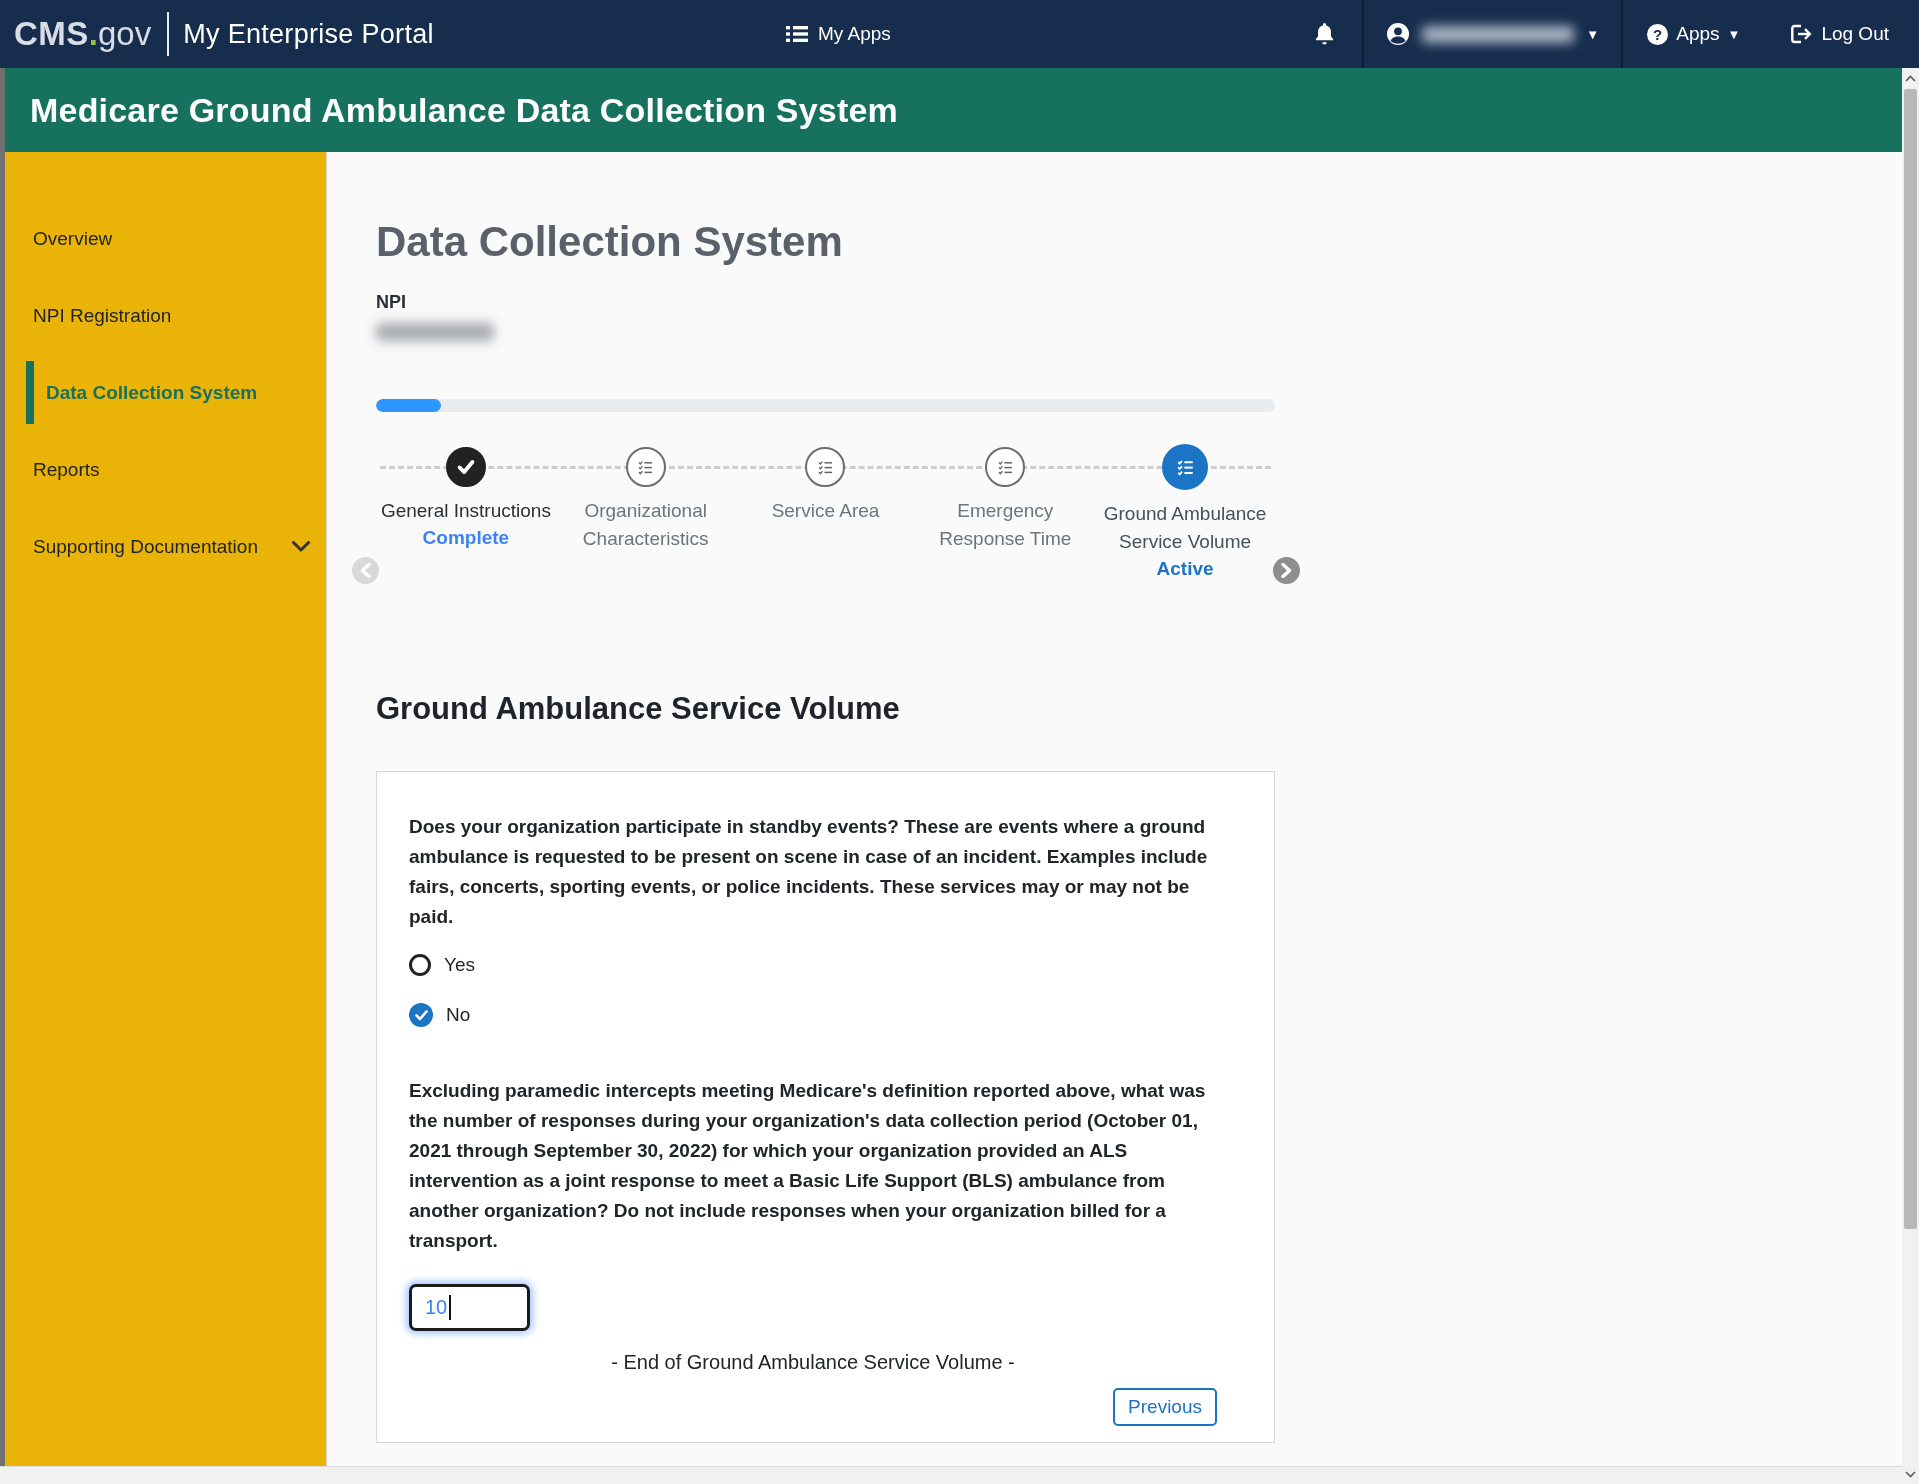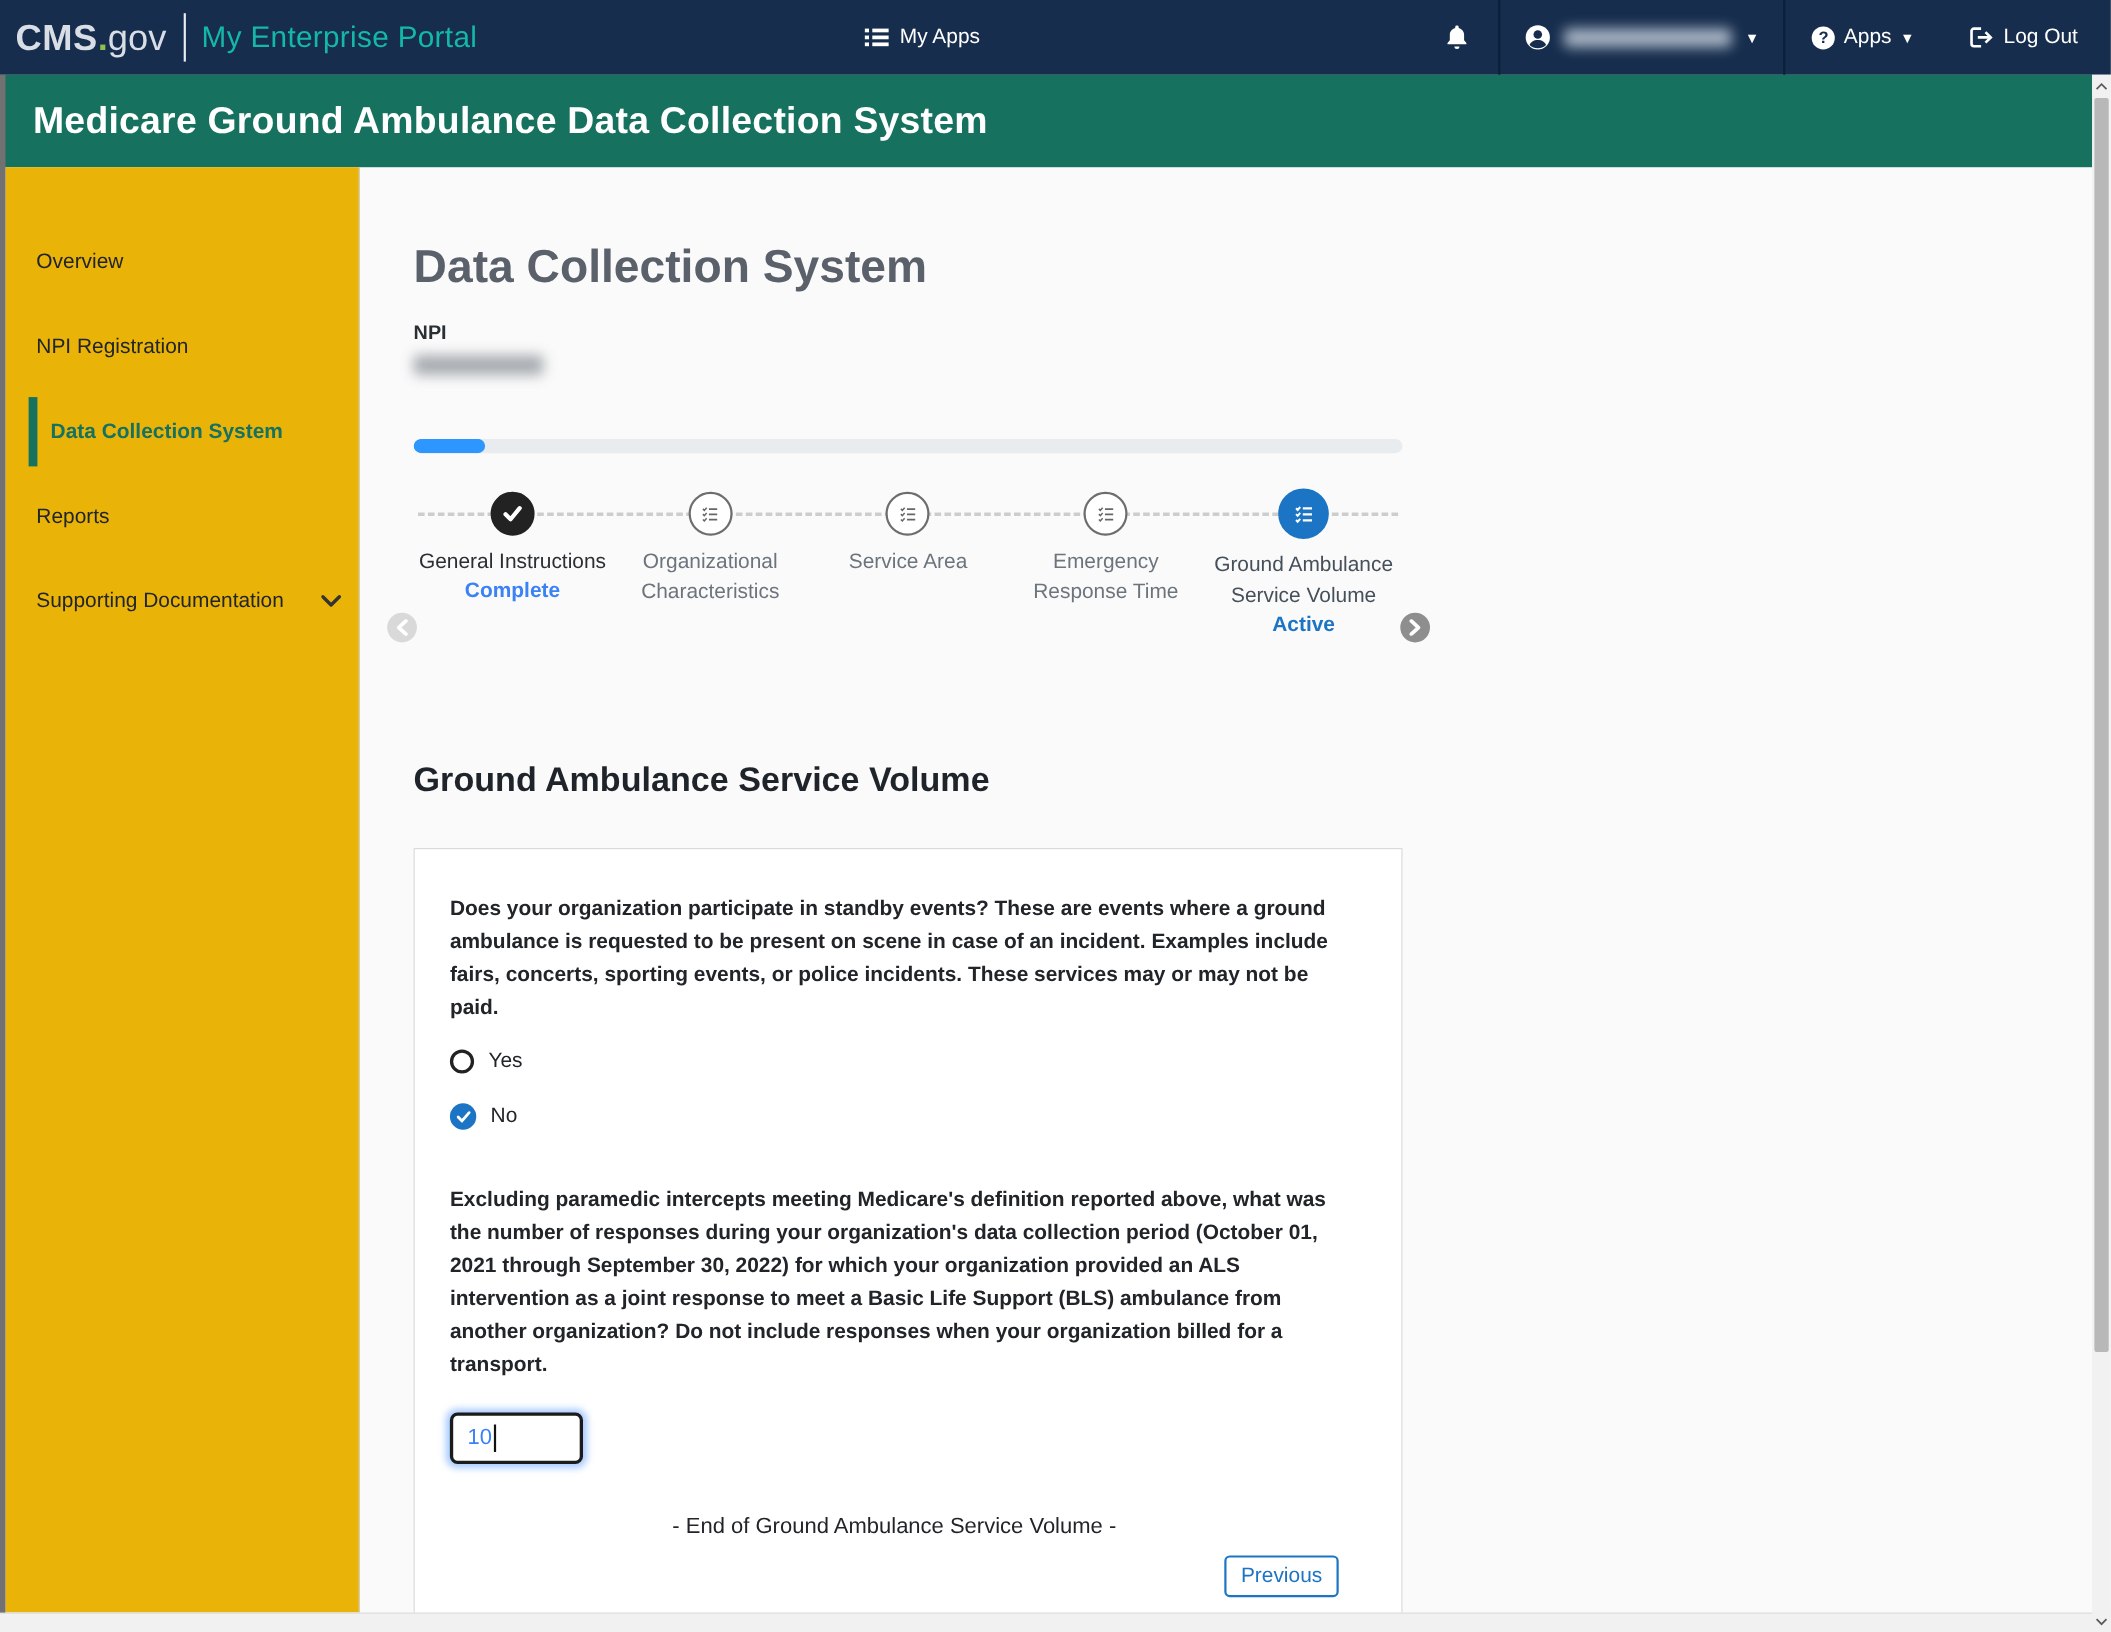--- a/index.html
+++ b/index.html
@@ -13,21 +13,21 @@
   
   .topbar {
     position:absolute; top:0; left:0; width:1919px; height:68px;
     background:#162d4d; color:#fff; display:flex; align-items:center;
   }
   .brand { display:flex; align-items:center; padding-left:14px; }
   .brand-cms { font-size:33px; font-weight:700; color:#d9dee6; letter-spacing:.5px; }
   .brand-dot { font-size:33px; font-weight:700; color:#8fbf4d; }
   .brand-gov { font-size:33px; font-weight:400; color:#d9dee6; }
   .brand-sep { width:2px; height:44px; background:#e8ecf1; margin:0 14px 0 16px; }
-  .brand-portal { font-size:27px; font-weight:300; color:#14b8a6; letter-spacing:.3px; }
+  .brand-portal { font-size:27px; font-weight:300; color:#ffffff; letter-spacing:.3px; }
   .nav-center {
     position:absolute; left:786px; top:0; height:68px;
     display:flex; align-items:center; gap:10px; font-size:19px; cursor:pointer;
   }
   .nav-right { position:absolute; right:0; top:0; height:68px; display:flex; align-items:stretch; }
   .nav-cell { display:flex; align-items:center; cursor:pointer; }
   .nav-divider { width:2px; height:68px; background:#0c2038; }
   .cell-bell { padding:0 28px 0 30px; }
   .cell-user { padding:0 22px; gap:12px; }
   .cell-help { padding:0 24px; gap:8px; font-size:19px; }
@@ -113,21 +113,21 @@
   .radio-label { font-size:19px; color:#212529; }
   .q2 { margin-top:44px; }
   .num-input-wrap { position:relative; margin-top:28px; width:121px; }
   .num-input {
     width:121px; height:47px; border:3px solid #1b1b1b; border-radius:7px;
     font-family:"Liberation Sans","DejaVu Sans",sans-serif; font-size:20px; color:#3b82f6;
     padding-left:13px; outline:none;
     box-shadow:0 0 7px 3px rgba(92,156,255,.55);
   }
   .input-caret { position:absolute; left:40px; top:11px; width:2px; height:25px; background:#111; }
-  .end-text { text-align:center; font-size:20px; color:#212529; margin-top:46px; }
+  .end-text { text-align:center; font-size:20px; color:#212529; margin-top:20px; }
   .prev-row { display:flex; justify-content:flex-end; margin-top:14px; }
   .btn-previous {
     font-family:inherit; font-size:19px; color:#1b74c4; background:#fff;
     border:2px solid #1b74c4; border-radius:5px; padding:6px 13px; cursor:pointer;
   }
 
   
   .vscroll { position:absolute; right:0; top:68px; width:17px; height:1416px; background:#f1f1f1; }
   .vscroll-btn { width:17px; height:20px; display:flex; align-items:center; justify-content:center; background:#f1f1f1; cursor:pointer; }
   .vscroll-btn.bottom { position:absolute; bottom:0; }

